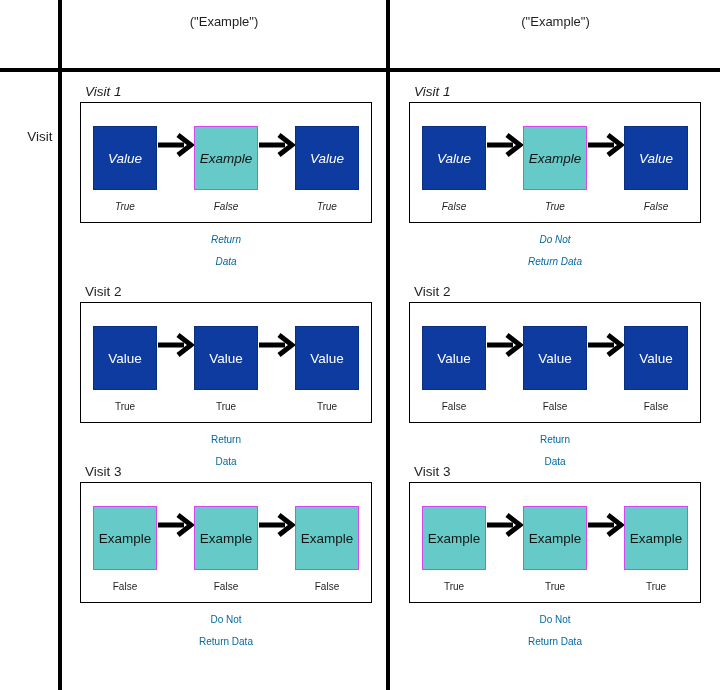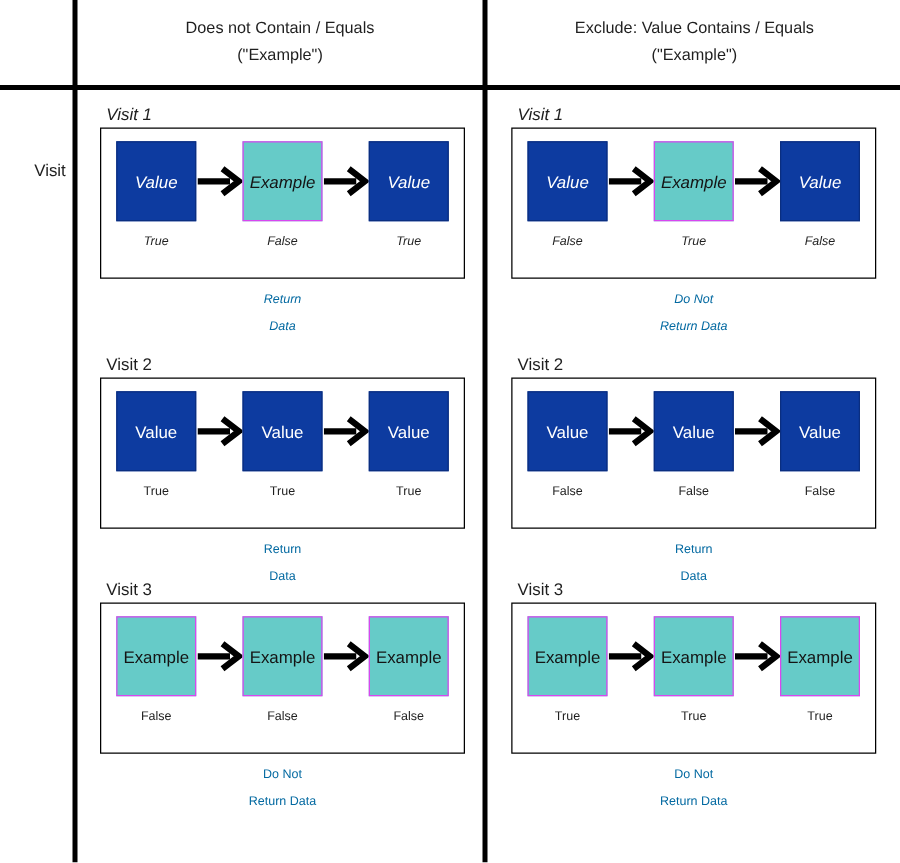--- a/index.html
+++ b/index.html
@@ -25,43 +25,41 @@
   .visit{position:absolute;left:18px;width:292px;}
   .s1{top:12px;font-style:italic;} .s2{top:212px;} .s3{top:392px;}
 
   .visit-label{font-size:13.5px;height:18px;margin-left:5px;color:#1f1f1f;}
   .visit-box{
     box-sizing:border-box;width:292px;height:121px;border:1.5px solid #000;
     display:flex;justify-content:space-between;padding:0 12px;background:#fff;
   }
   .node{width:64px;display:flex;flex-direction:column;align-items:center;}
   .square{
-    box-sizing:border-box;width:64px;height:64px;margin-top:10px;
+    box-sizing:border-box;width:64px;height:64px;margin-top:23px;
     display:flex;align-items:center;justify-content:center;font-size:13.5px;
   }
   .square[data-type="value"]{background:#0d3ba0;color:#ffffff;border:1px solid #0a2e80;}
   .square[data-type="example"]{background:#66cbc8;color:#141414;border:1px solid #d946ef;}
   .result{margin-top:11px;font-size:10px;color:#1f1f1f;}
   .arrow{flex:1;display:flex;justify-content:center;margin-top:29px;}
   .arrow svg{display:block;}
   .caption{margin-top:6px;text-align:center;font-size:10px;line-height:22px;color:#0369a1;}
 </style>
 </head>
 <body>
 
 <div class="gridline" id="vline-left"></div>
 <div class="gridline" id="vline-mid"></div>
 <div class="gridline" id="hline-header"></div>
 
 <div class="header-cell" id="header-left">
-  <div>Does not Contain / Equals</div>
   <div>("Example")</div>
 </div>
 <div class="header-cell" id="header-right">
-  <div>Exclude: Value Contains / Equals</div>
   <div>("Example")</div>
 </div>
 
 <div class="row-label">Visit</div>
 
 <div class="col" id="col-left">
 
   <div class="visit s1">
     <div class="visit-label">Visit 1</div>
     <div class="visit-box">

